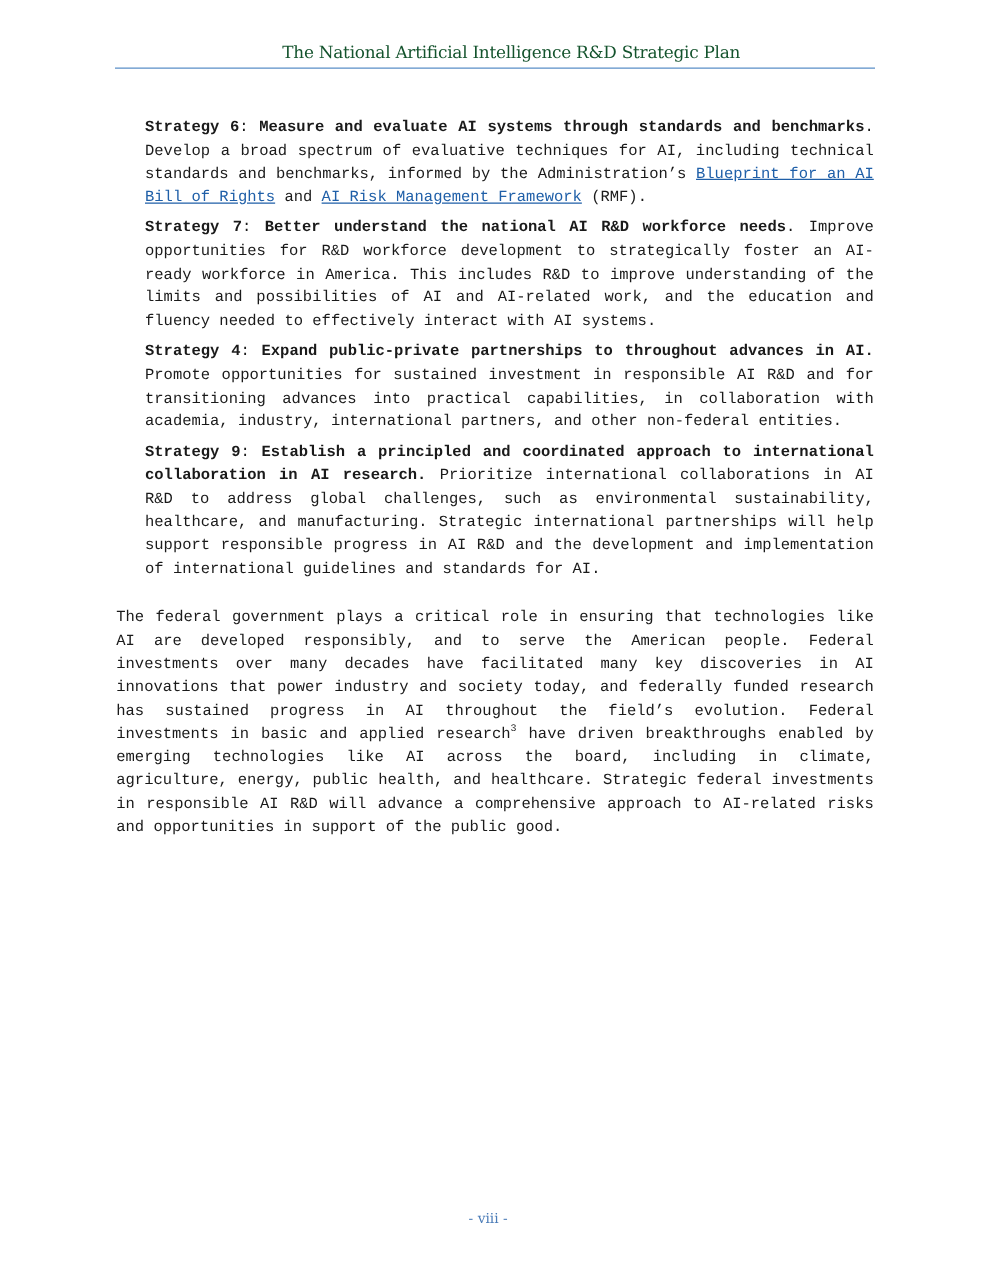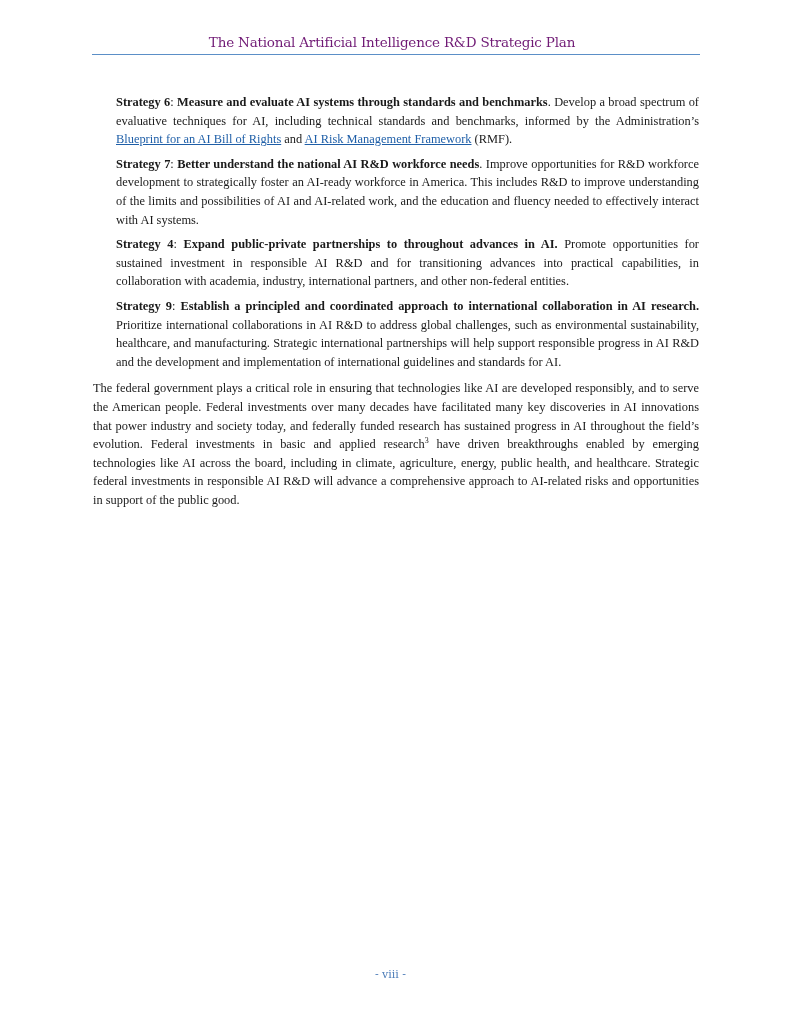--- a/index.html
+++ b/index.html
@@ -1,36 +1,36 @@
 <!DOCTYPE html>
 <html><head>
 <meta charset="utf-8">
 <style>
   html, body { margin: 0; padding: 0; background: #ffffff; }
   body { width: 791px; height: 1024px; position: relative; overflow: hidden; }
   .header {
-    position: absolute; left: 88px; top: 34px; width: 608px;
+    position: absolute; left: 105px; top: 34px; width: 608px;
     text-align: center;
     font-family: "DejaVu Serif", "Liberation Serif", serif;
-    font-size: 13.5px; color: #701a75; letter-spacing: -0.2px;
+    font-size: 13.5px; color: #14532d; letter-spacing: -0.2px;
   }
   .header-rule {
     position: absolute; left: 92px; top: 54px; width: 608px; height: 0;
     border-top: 1.5px solid #5b8fc7;
   }
   .content {
     position: absolute; left: 93px; top: 93px; width: 606px;
-    font-family: Liberation Serif, serif;
+    font-family: Liberation Mono, monospace;
     font-size: 12.4px; line-height: 18.6px; color: #1a1a1a;
   }
   .strategy {
     margin: 0 0 6px 23px; text-align: justify;
   }
   .strategy b { font-weight: bold; }
-  .para { margin: 8px 0 0 0; text-align: justify; }
+  .para { margin: 21px 0 0 0; text-align: justify; }
   a.link { color: #1f5fa8; text-decoration: underline; }
   sup { font-size: 8px; line-height: 0; vertical-align: super; }
   .footer {
     position: absolute; left: 0; top: 968px; width: 781px; text-align: center;
     font-family: "DejaVu Serif", "Liberation Serif", serif;
     font-size: 11px; color: #4a7bb7;
   }
 </style>
 </head>
 <body>

